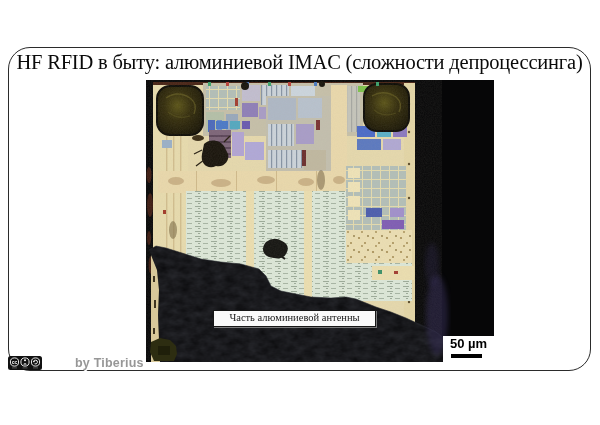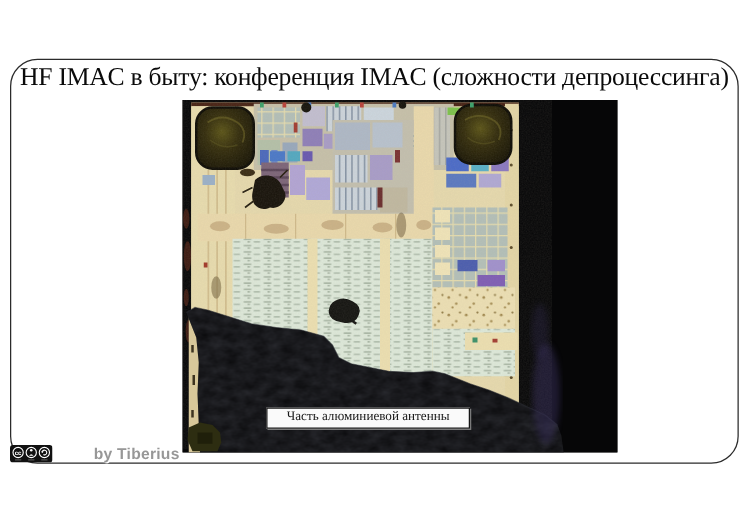--- a/index.html
+++ b/index.html
@@ -4,37 +4,37 @@
 <style>
   html,body{margin:0;padding:0;width:600px;height:425px;overflow:hidden;background:#ffffff;
             font-family:"Liberation Sans",sans-serif;}
   .slide{position:absolute;left:8px;top:47px;width:581px;height:322px;background:#ffffff;
          border:1.6px solid #2b2b2b;border-radius:22px;}
   .slide-title{position:absolute;left:0;right:0;top:3px;text-align:center;
                font-family:"Liberation Serif",serif;font-size:20.5px;color:#0a0a0a;
                letter-spacing:-0.2px;white-space:nowrap;}
   .photo{position:absolute;left:137px;top:32px;width:348px;height:282px;background:#060607;}
   .photo svg{position:absolute;left:0;top:0;}
-  .annotation{position:absolute;left:67px;top:246px;width:161px;height:15px;
+  .annotation{position:absolute;left:67px;top:230px;width:161px;height:15px;
               background:#fafafa;border:1px solid #161616;box-shadow:1px 1px 0 rgba(140,140,140,.85);
               font-family:"Liberation Serif",serif;font-size:10.5px;line-height:14px;
               text-align:center;color:#181818;white-space:nowrap;}
   .scalebox{position:absolute;left:297px;top:256px;width:51px;height:26px;background:#ffffff;}
   .scalebox .txt{font-family:"Liberation Sans",sans-serif;font-weight:bold;font-size:13px;
                  color:#000;text-align:center;line-height:16px;}
   .scalebox .bar{position:absolute;left:8px;top:18px;width:31px;height:3.5px;background:#000;}
   .cc-badge{position:absolute;left:8px;top:356px;width:34px;height:14px;}
   .credit{position:absolute;left:43px;top:356px;font-size:12.5px;font-weight:bold;color:#979797;
           text-shadow:1px 1px 0 #fff,-1px -1px 0 #fff,0 0 2px #fff;letter-spacing:.2px;margin-left:32px;}
 </style>
 </head>
 <body>
 
 <div class="slide">
-  <div class="slide-title">HF IMAC в быту: конференция IMAC (сложности депроцессинга)</div>
+  <div class="slide-title">HF RFID в быту: алюминиевой IMAC (сложности депроцессинга)</div>
 
   <div class="photo">
     <svg width="348" height="282" viewBox="0 0 348 282">
       <defs>
         <radialGradient id="padG" cx="45%" cy="40%" r="65%">
           <stop offset="0%" stop-color="#5a5316"></stop>
             <stop offset="45%" stop-color="#332c0b"></stop>
           <stop offset="100%" stop-color="#191505"></stop>
         </radialGradient>
         <pattern id="cells" width="16" height="5" patternUnits="userSpaceOnUse">
@@ -245,20 +245,24 @@
 
       <polygon points="5,262 14,258 24,260 30,266 31,274 28,281 8,281 4,272" fill="#2d2d11"></polygon>
       <rect x="12" y="266" width="12" height="9" fill="#191907" opacity="0.7"></rect>
 
       <ellipse cx="291" cy="235" rx="11" ry="40" fill="#443a70" opacity="0.40" filter="url(#soft)"></ellipse>
       <ellipse cx="286" cy="185" rx="7" ry="22" fill="#3c3468" opacity="0.25" filter="url(#soft)"></ellipse>
     </svg>
 
     <div class="annotation">Часть алюминиевой антенны</div>
 
+    <div class="scalebox">
+      <div class="txt">50 µm</div>
+      <div class="bar"></div>
+    </div>
   </div>
 </div>
 
 <svg class="cc-badge" width="34" height="14" viewBox="0 0 34 14">
   <rect width="34" height="14" rx="2.5" fill="#111"></rect>
   <g>
     <circle cx="6.5" cy="6" r="4.1" fill="none" stroke="#fff" stroke-width="0.9"></circle>
     <text x="6.5" y="7.8" font-size="5" font-weight="bold" fill="#fff" text-anchor="middle" font-family="Liberation Sans, sans-serif">cc</text>
   </g>
   <g>

